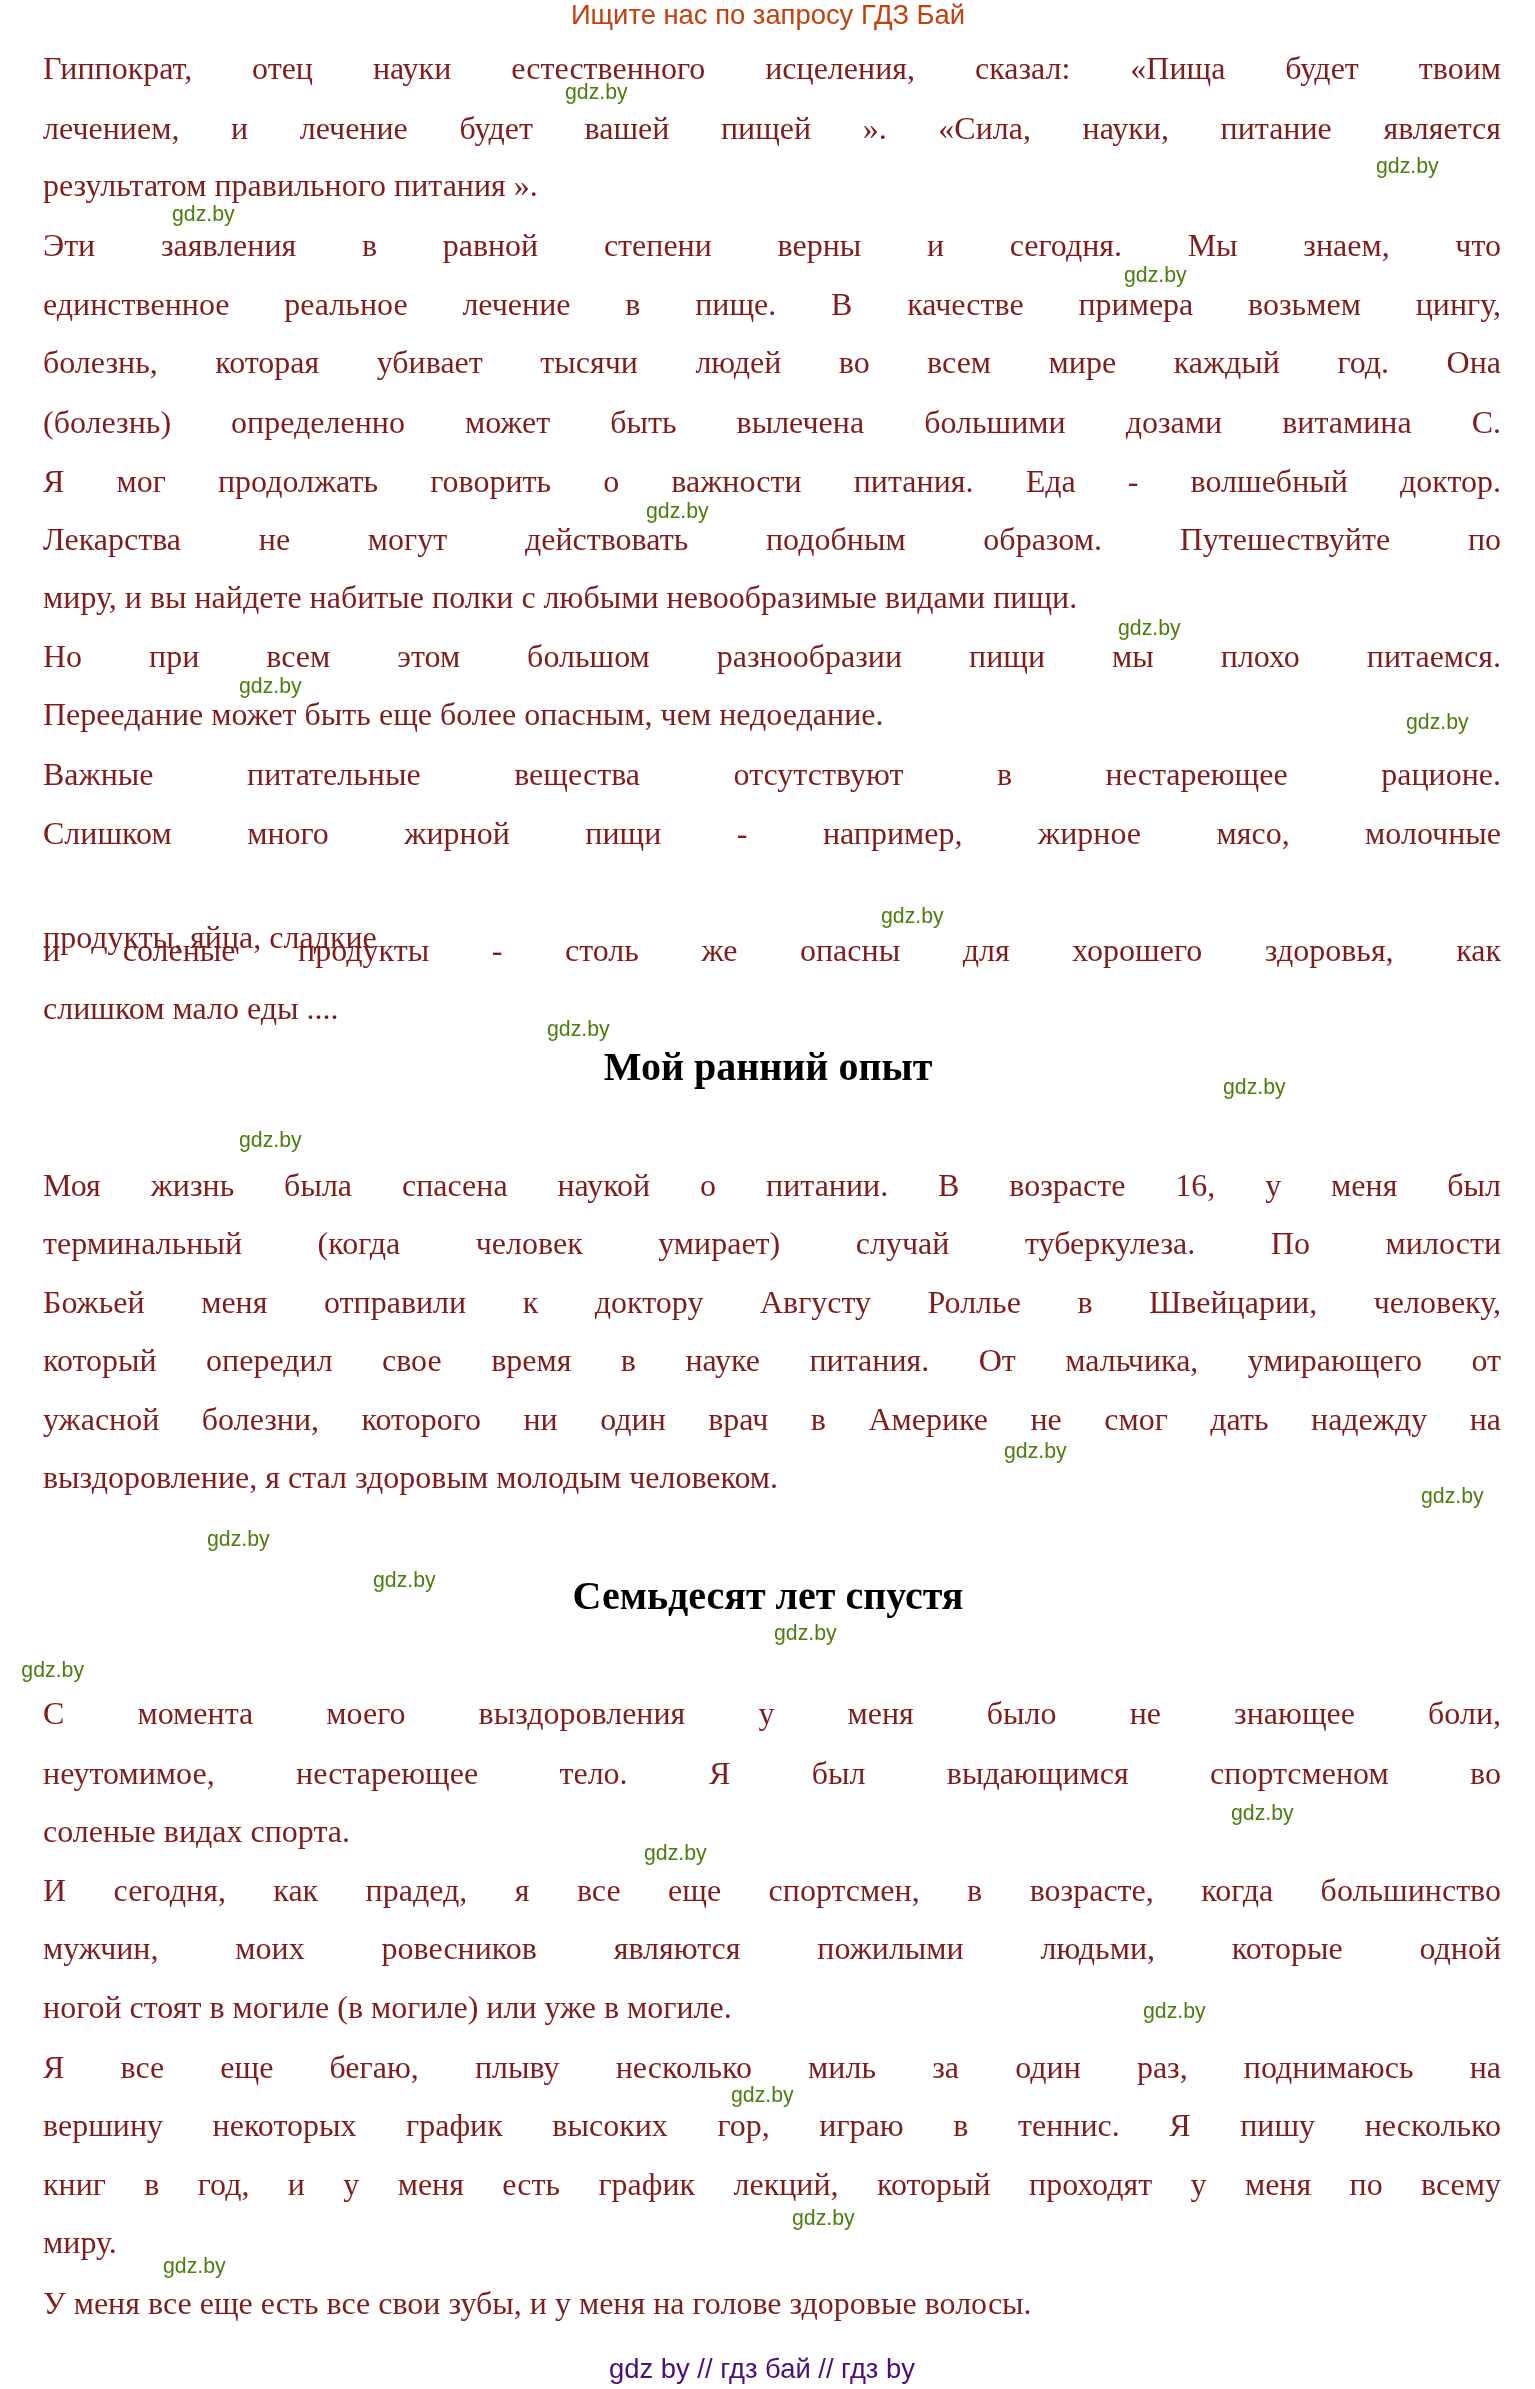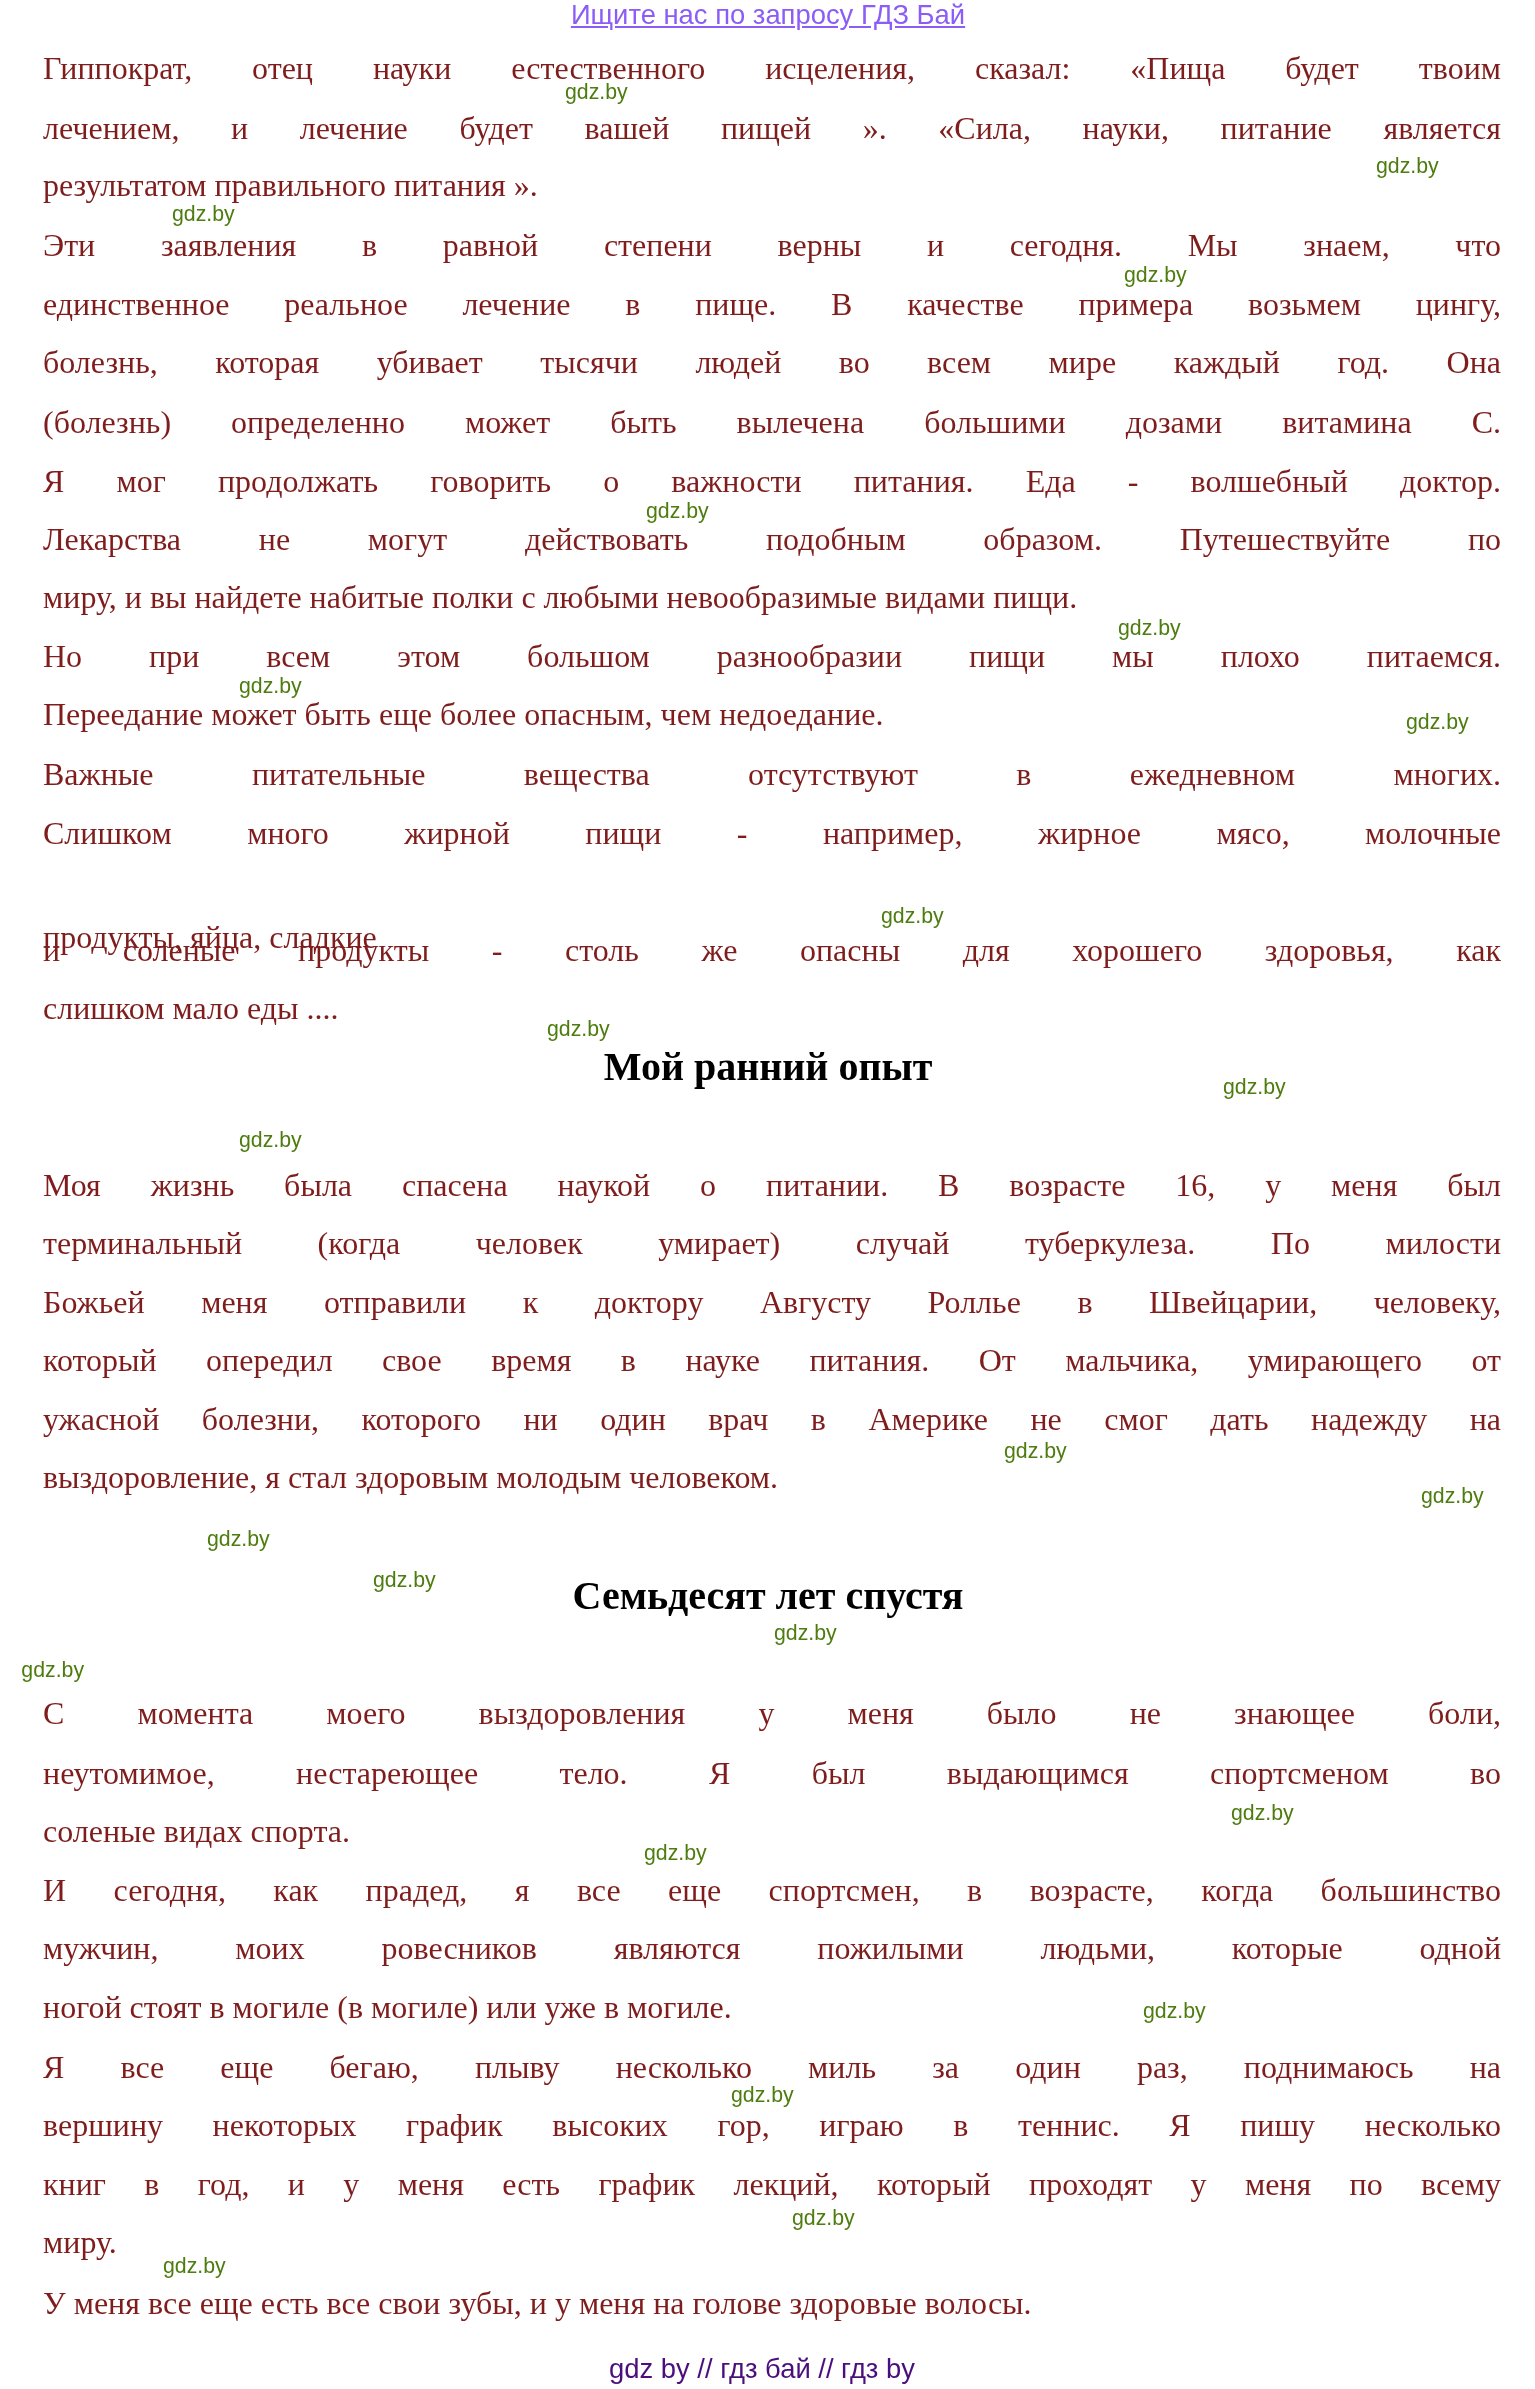--- a/index.html
+++ b/index.html
@@ -1,18 +1,18 @@
 <!DOCTYPE html>
 <html style="font-size:12.2px"><head>
 <meta charset="utf-8">
 <style>
   html, body { margin:0; padding:0; background:#ffffff; }
   body { width:1536px; height:2389px; position:relative; overflow:hidden; }
   .hdr { position:absolute; left:0; width:1536px; top:0; text-align:center;
-         font-family:"Liberation Sans", sans-serif; font-size:27.4px; color:#8b5cf6; line-height:30.5px;text-decoration:underline; }
+         font-family:"Liberation Sans", sans-serif; font-size:27.4px; color:#c2410c; line-height:30.5px; }
   .line { position:absolute; left:43px; width:1458px; height:49px;
           font-family:"Liberation Serif", serif; font-size:32px; line-height:49px; color:#7f1d1d;
           white-space:nowrap; }
   .line.j { text-align:justify; text-align-last:justify; white-space:normal; overflow:hidden; }
   .heading { position:absolute; left:0; width:1536px; text-align:center;
              font-family:"Liberation Serif", serif; font-weight:bold; font-size:40px; line-height:49px; color:#000; }
   .wm { position:absolute; font-family:"Liberation Sans", sans-serif; font-size:21.3px; color:#4d7c0f; line-height:23px; }
   .ftr { position:absolute; left:0; width:1524px; top:2354px; text-align:center;
          font-family:"Liberation Sans", sans-serif; font-size:27.4px; color:#4b0f7d; line-height:30.5px; }
 </style>
@@ -26,21 +26,21 @@
 <div class="line" style="top:161px">результатом правильного питания ».</div>
 <div class="line j" style="top:221px">Эти заявления в равной степени верны и сегодня. Мы знаем, что</div>
 <div class="line j" style="top:280px">единственное реальное лечение в пище. В качестве примера возьмем цингу,</div>
 <div class="line j" style="top:338px">болезнь, которая убивает тысячи людей во всем мире каждый год. Она</div>
 <div class="line j" style="top:398px">(болезнь) определенно может быть вылечена  большими дозами витамина С.</div>
 <div class="line j" style="top:457px">Я мог продолжать говорить о важности питания. Еда - волшебный доктор.</div>
 <div class="line j" style="top:515px">Лекарства не могут действовать подобным образом. Путешествуйте по</div>
 <div class="line" style="top:573px">миру, и вы найдете набитые полки с любыми невообразимые видами пищи.</div>
 <div class="line j" style="top:632px">Но при всем этом большом разнообразии пищи мы плохо питаемся.</div>
 <div class="line" style="top:690px">Переедание может быть еще более опасным, чем недоедание.</div>
-<div class="line j" style="top:750px">Важные питательные вещества отсутствуют в ежедневном многих.</div>
+<div class="line j" style="top:750px">Важные питательные вещества отсутствуют в нестареющее рационе.</div>
 <div class="line j" style="top:809px">Слишком много жирной пищи - например, жирное мясо, молочные</div>
 <div class="line" style="top:913px">продукты, яйца, сладкие</div>
 <div class="line j" style="top:926px">и соленые продукты - столь же опасны для хорошего здоровья, как</div>
 <div class="line" style="top:984px">слишком мало еды ....</div>
 
 <div class="heading" style="top:1042px">Мой ранний опыт</div>
 <div class="line j" style="top:1161px">Моя жизнь была спасена наукой о питании. В возрасте 16, у меня был</div>
 <div class="line j" style="top:1219px">терминальный (когда человек умирает) случай туберкулеза. По милости</div>
 <div class="line j" style="top:1278px">Божьей меня отправили к доктору Августу Роллье в Швейцарии, человеку,</div>
 <div class="line j" style="top:1336px">который опередил свое время в науке питания. От мальчика, умирающего от</div>

